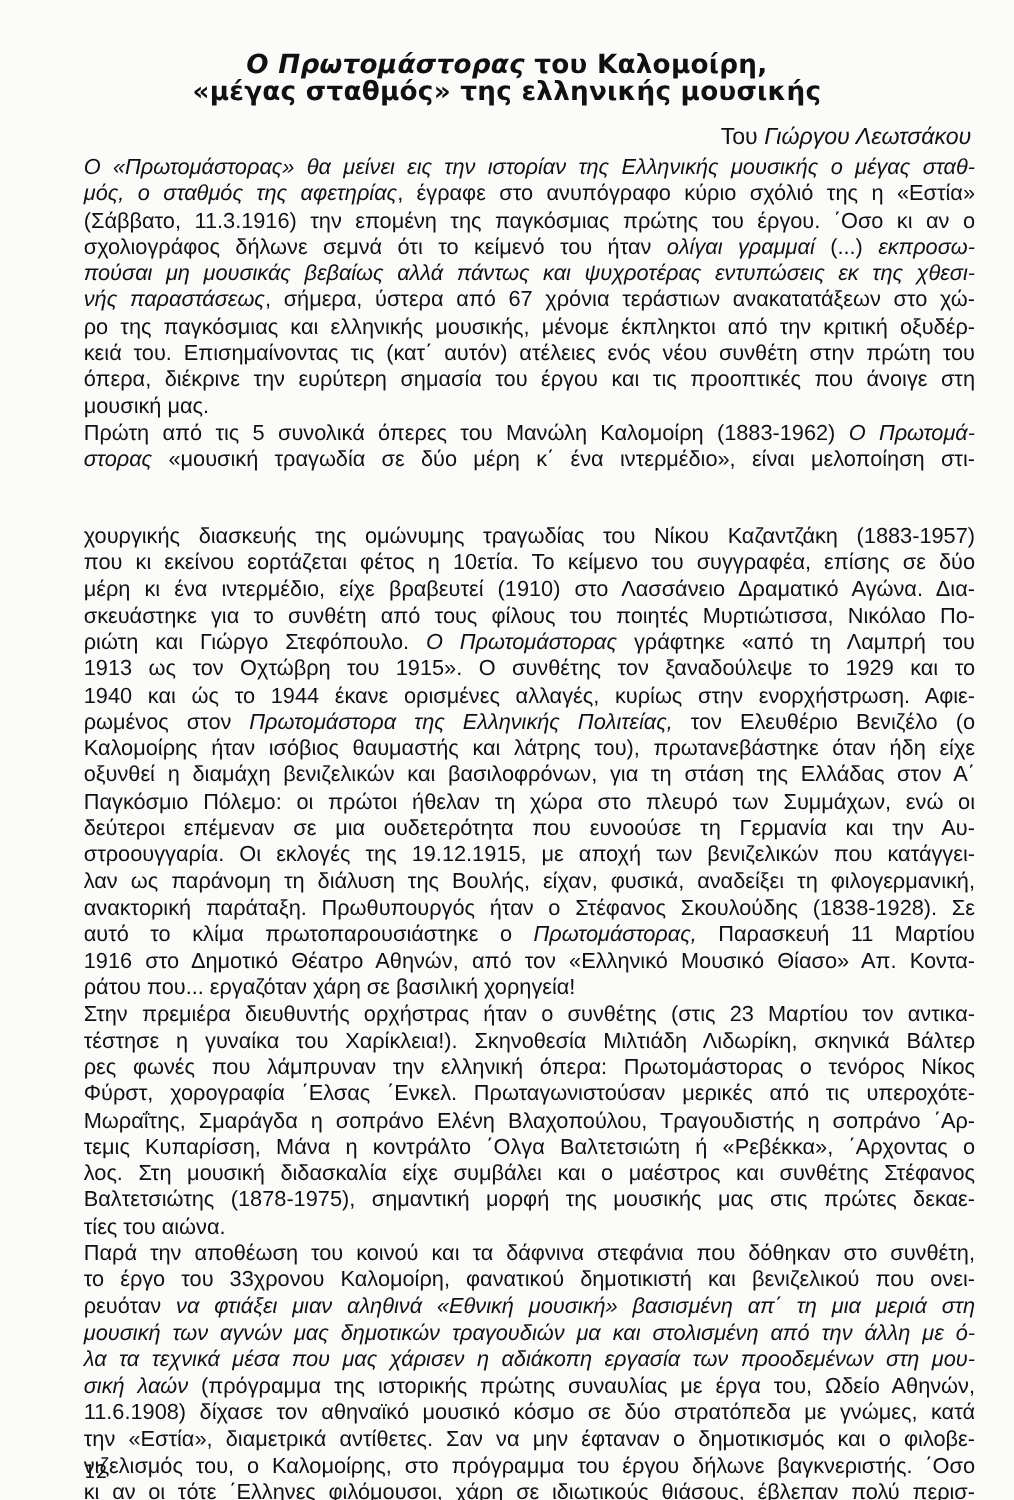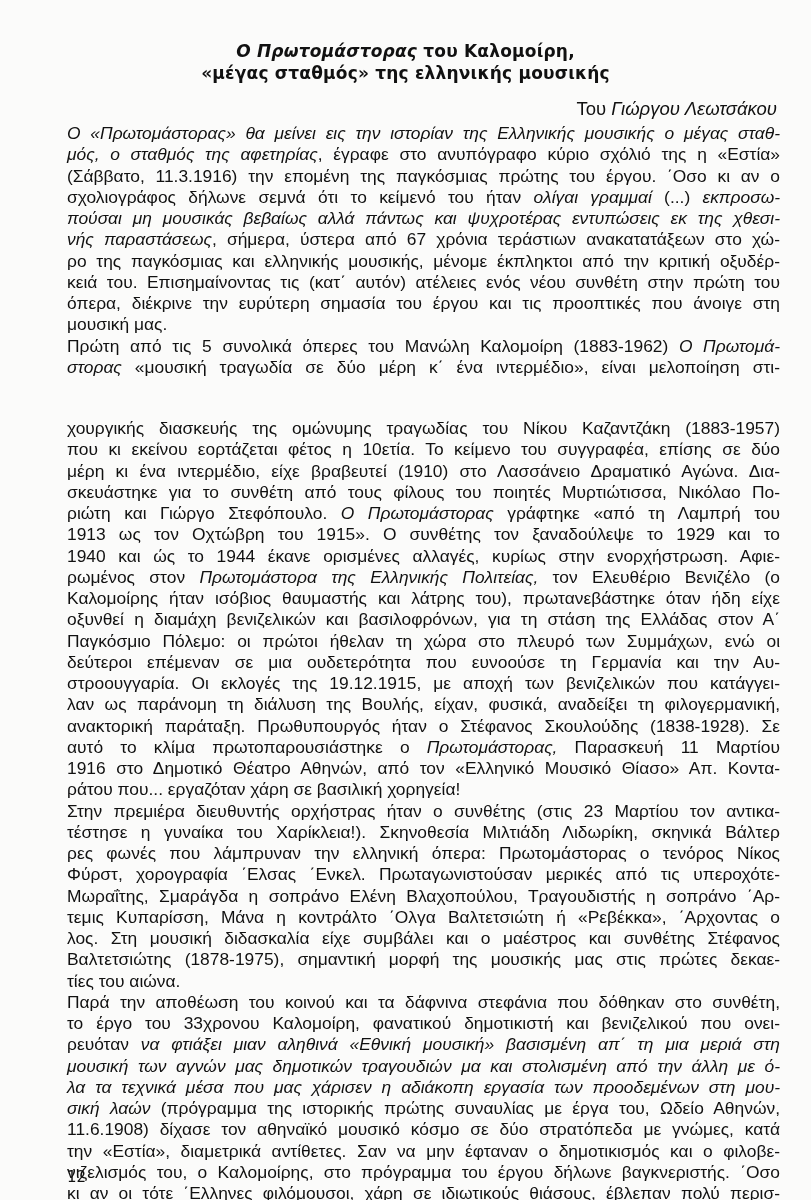--- a/index.html
+++ b/index.html
@@ -2,21 +2,21 @@
 <html><head>
 <meta charset="utf-8">
 <style>
   html, body { margin: 0; padding: 0; }
   body {
     width: 811px; height: 1200px; background: #fbfbfa; position: relative; overflow: hidden;
     font-family: "Liberation Sans Narrow", "Liberation Sans", sans-serif; color: #111;
   }
   .title {
     position: absolute; left: 0; width: 811px; text-align: center;
-    font-family: "DejaVu Sans", sans-serif; font-weight: bold; font-size: 17px; line-height: 22px;
+    font-family: "DejaVu Sans", sans-serif; font-weight: bold; font-size: 21px; line-height: 22px;
     letter-spacing: 0.2px;
   }
   .title .it { font-style: italic; }
   .author {
     position: absolute; right: 34px; top: 98px; font-size: 18.5px; line-height: 22px;
   }
   .author .it { font-style: italic; }
   .lines { position: absolute; left: 67px; top: 123px; width: 713px; }
   .ln {
     display: block; height: 21.25px; line-height: 21.25px; font-size: 17.4px;

